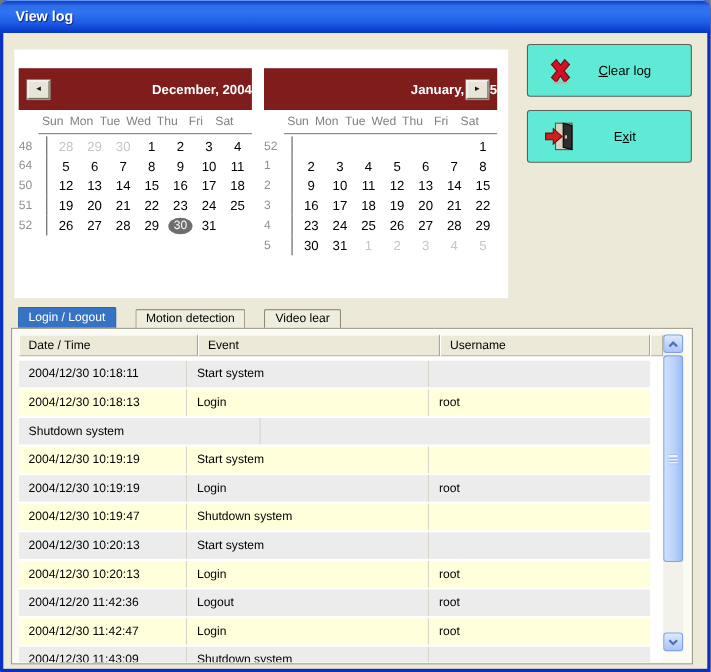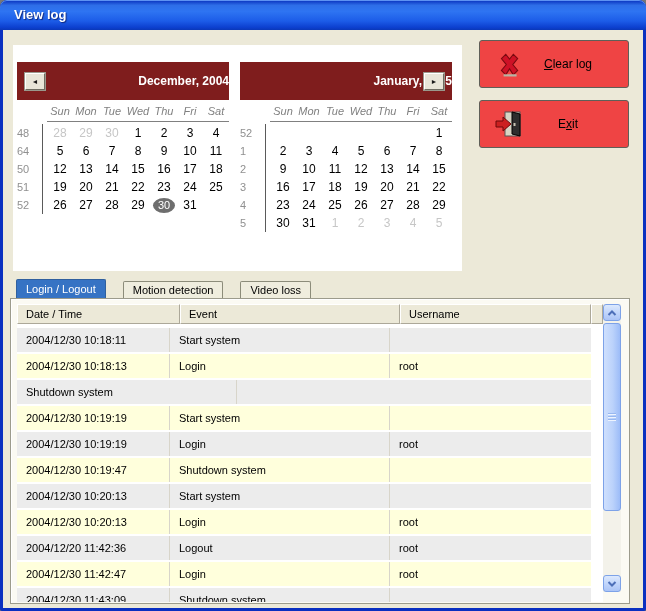--- a/index.html
+++ b/index.html
@@ -16,35 +16,35 @@
   
   .cal-panel{position:absolute;left:10px;top:15px;width:449px;height:226px;background:#FFF;}
   .calendar{position:absolute;top:17px;width:212px;}
   .calendar.c0{left:4px;} .calendar.c1{left:227px;}
   .cal-header{position:relative;height:38px;background:#7f1d1d;color:#FFF;
     display:flex;align-items:center;justify-content:flex-end;font-size:12px;font-weight:bold;}
   .nav-btn{position:absolute;top:11px;width:18px;height:15px;background:#E8E5D8;
     border:1px solid;border-color:#FFFFFF #6E6C61 #6E6C61 #FFFFFF;box-shadow:0 0 0 1px #9A988C;
     font-size:7px;color:#1A1A1A;display:flex;align-items:center;justify-content:center;cursor:default;}
   .nav-btn.prev{left:8px;} .nav-btn.next{right:8px;}
-  .cal-dow{display:flex;height:21px;align-items:center;margin-left:30px;
-    border-bottom:1px solid #808080;font-style:italic;}
+  .cal-dow{display:flex;height:21px;align-items:center;margin-left:18px;
+    border-bottom:1px solid #808080;}
   .dh{width:26px;text-align:center;color:#808080;font-size:11px;}
   .weeks{margin-top:2px;}
   .wrow{display:flex;height:18px;align-items:center;}
   .wnum{width:22px;text-align:left;color:#909090;font-size:11px;padding-right:3px;
     border-right:1px solid #5A5A5A;height:18px;line-height:18px;box-sizing:content-box;}
   .days{display:flex;margin-left:4px;}
   .day{width:26px;text-align:center;font-size:12px;color:#000;height:18px;line-height:18px;}
   .day.muted{color:#C6C6C6;}
   .sel{display:inline-block;width:22px;height:15px;line-height:15px;border-radius:50%;
     background:#6E6E6E;color:#FFF;font-size:11px;vertical-align:middle;}
 
   
-  .action-btn{position:absolute;left:476px;width:148px;height:46px;background:#ef4444;
+  .action-btn{position:absolute;left:476px;width:148px;height:46px;background:#5eead4;
     border:1px solid #5F5F58;border-radius:3px;display:flex;align-items:center;cursor:default;}
   .action-btn.b0{top:10px;} .action-btn.b1{top:70px;}
   .btn-icon{width:34px;margin-left:12px;display:flex;justify-content:center;}
   .btn-label{flex:1;text-align:center;font-size:12px;color:#000;margin-right:18px;}
 
   
   .tabs{position:absolute;left:13px;top:250px;height:19px;display:flex;align-items:flex-end;}
   .tab{height:17px;line-height:17px;padding:0 9px;font-size:11px;background:#EFEDDE;
     border:1px solid #8C8C7A;border-bottom:none;border-radius:2px 2px 0 0;margin-right:17px;color:#000;}
   .tab.active{height:19px;line-height:19px;background:#3673C4;color:#FFF;border-color:#30609E;}
@@ -277,21 +277,21 @@
           <rect x="18.5" y="13" width="2" height="3" fill="#C8C4B4"></rect>
           <path d="M1 11 h7 v-4 l8 7 -8 7 v-4 h-7 z" fill="#CC2020" stroke="#6E0808" stroke-width="1"></path>
         </svg>
       </span>
       <span class="btn-label">E<u>x</u>it</span>
     </div>
 
     <div class="tabs">
         <div class="tab active">Login / Logout</div>
         <div class="tab">Motion detection</div>
-        <div class="tab">Video loss</div>
+        <div class="tab">Video lear</div>
       </div>
 
     <div class="panel">
       <div class="thead">
           <div class="hcell c0">Date / Time</div>
           <div class="hcell c1">Event</div>
           <div class="hcell c2">Username</div>
           <div class="hcell fill"></div>
         </div>
       <div class="tbody">

